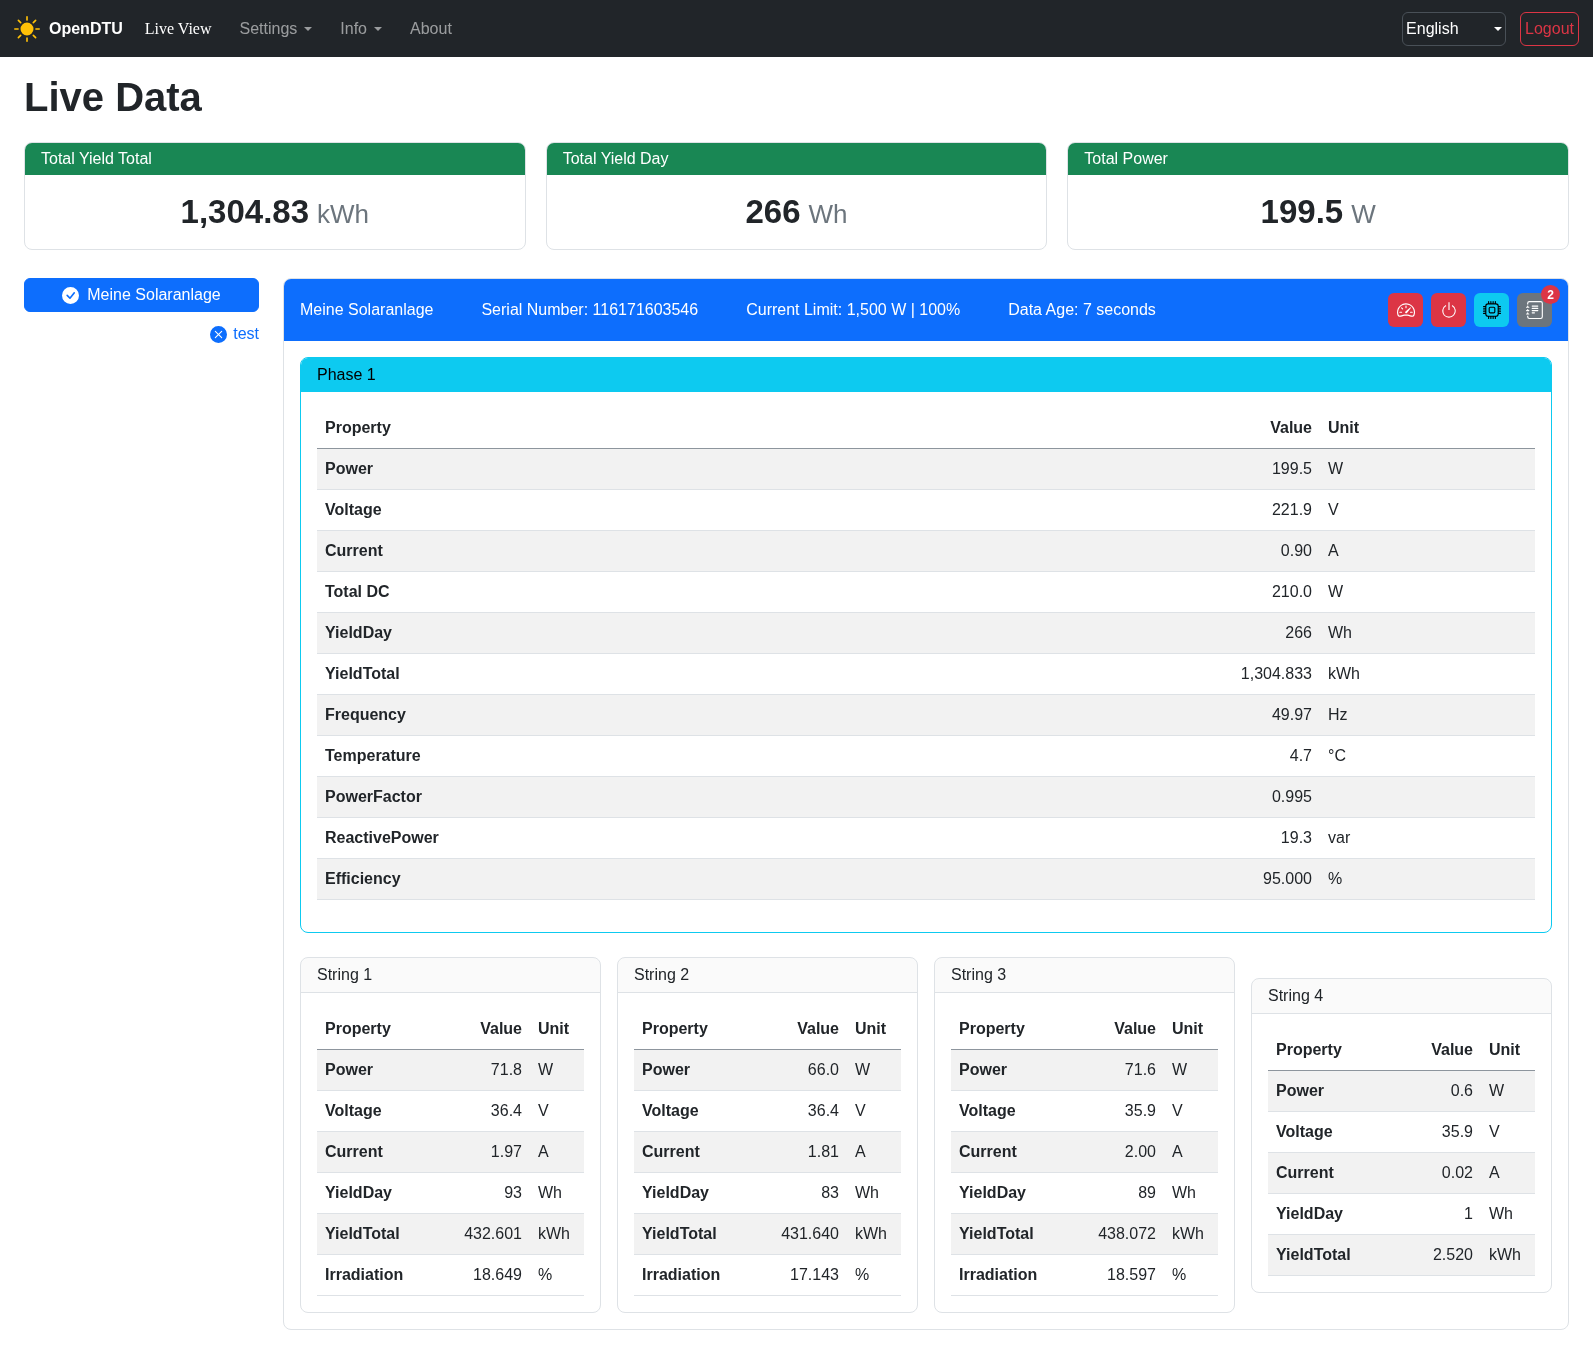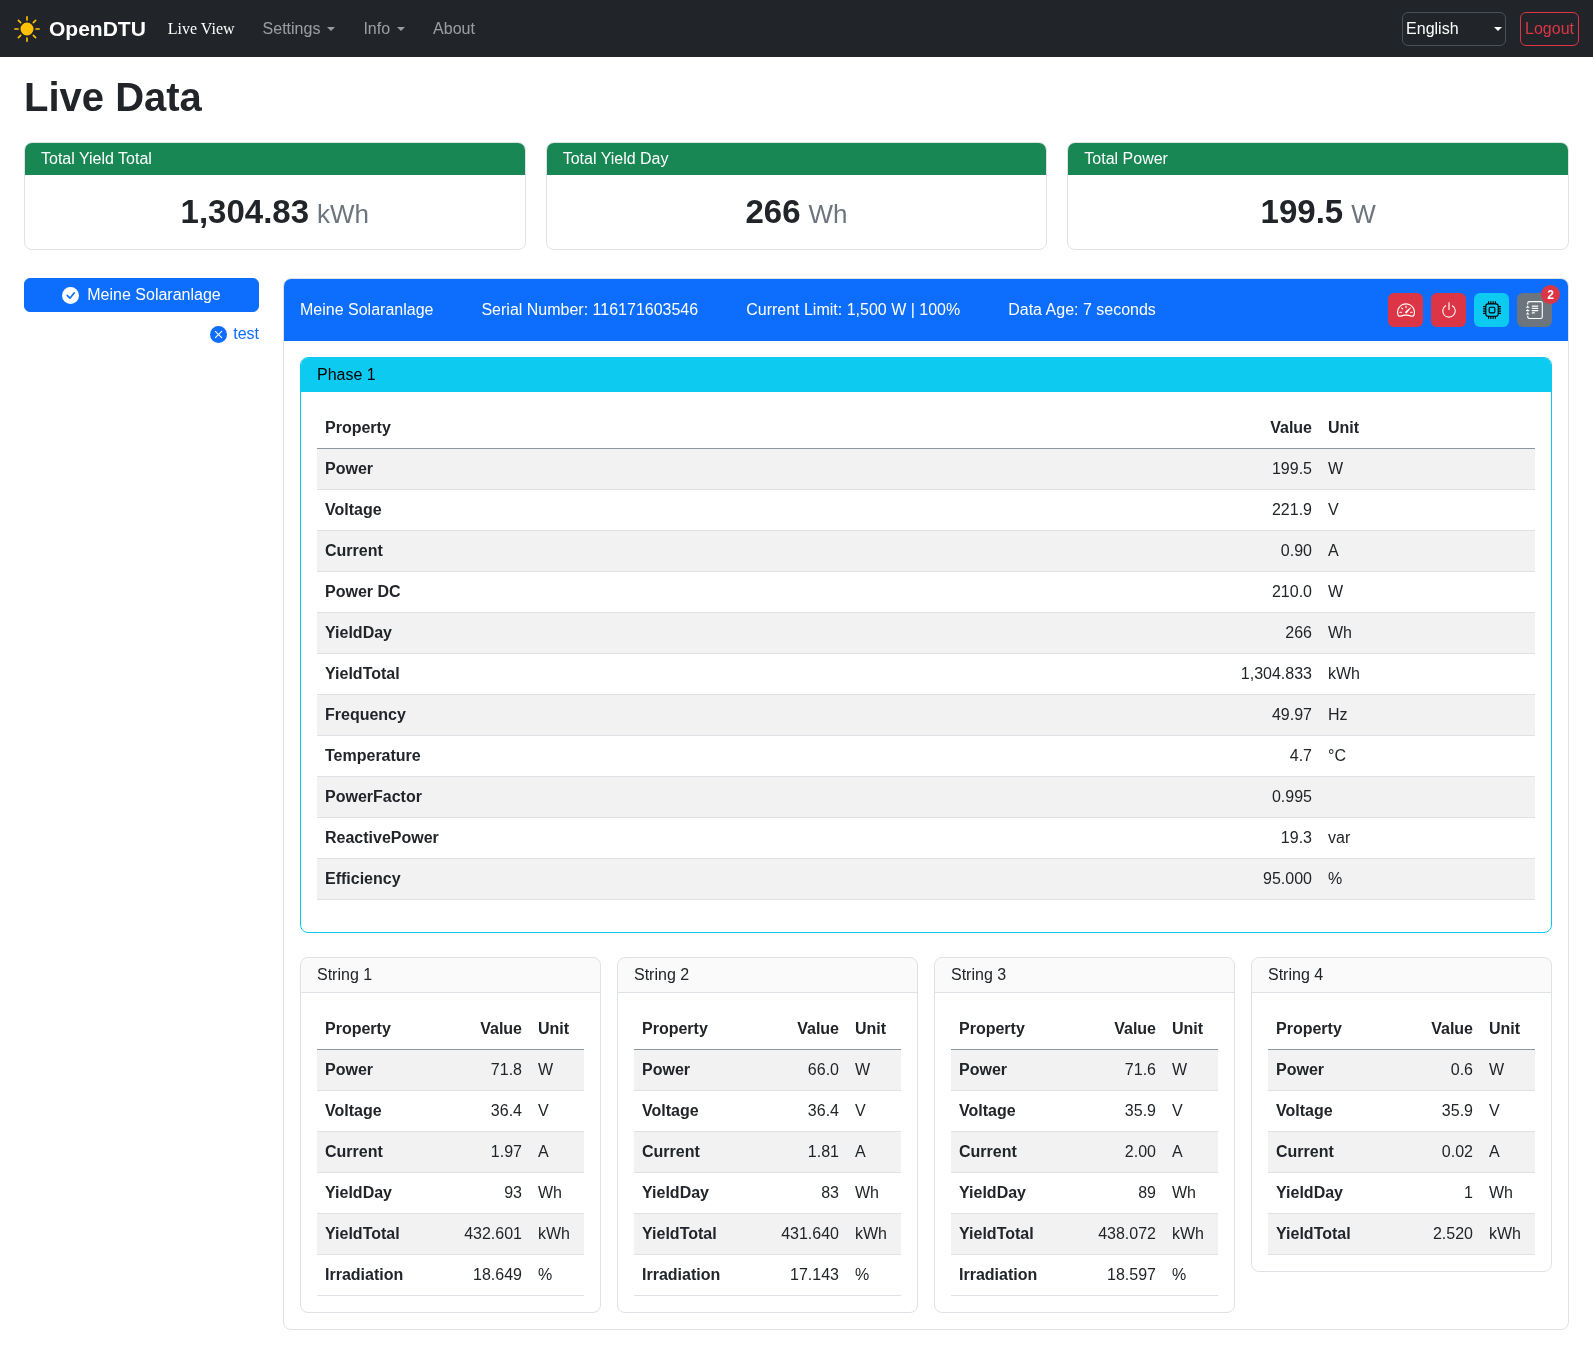--- a/index.html
+++ b/index.html
@@ -8,21 +8,21 @@
     width:1593px; min-height:1359px;
     font-family:"Liberation Sans","DejaVu Sans",sans-serif;
     color:#212529; background:#fff; font-size:16px;
   }
 
   
   .navbar {
     height:57px; background:#212529; display:flex; align-items:center;
     padding:0 14px 0 14px; color:#fff;
   }
-  .brand { display:flex; align-items:center; gap:9px; font-size:21px; font-weight:700; color:#fff; cursor:pointer; padding:0 10px 0 0; }
+  .brand { display:flex; align-items:center; gap:9px; font-size:16px; font-weight:700; color:#fff; cursor:pointer; padding:0 10px 0 0; }
   .brand svg { display:block; }
   .nav-links { display:flex; align-items:center; margin-left:12px; }
   .nav-link { color:rgba(255,255,255,.55); padding:8px 0; margin-right:28px; cursor:pointer; display:flex; align-items:center; text-decoration:none; }
   .nav-link.active { color:#fff;font-family:Liberation Serif, serif; }
   .caret { display:inline-block; width:0; height:0; border-left:4px solid transparent; border-right:4px solid transparent; border-top:4px solid currentColor; margin-left:7px; }
   .nav-right { margin-left:auto; display:flex; align-items:center; gap:14px; }
   .lang-select {
     display:flex; align-items:center; gap:18px; border:1px solid #495057; border-radius:6px;
     background:#212529; color:#fff; padding:7px 3px; cursor:pointer; min-width:104px; justify-content:space-between;
   }
@@ -88,21 +88,21 @@
   table.data-table tbody tr:nth-child(odd) { background:#f2f2f2; }
   .c0 { text-align:left; }
   .c1 { text-align:right; }
   .c2 { text-align:left; }
   .phase-table .c1 { width:140px; }
   .phase-table .c2 { width:215px; }
   .string-table .c1 { width:80px; }
   .string-table .c2 { width:54px; }
 
   
-  .strings-row { display:flex; gap:16px; align-items:flex-start; }
+  .strings-row { display:flex; gap:16px; align-items:center; }
   .string-card { flex:1; border:1px solid #dee2e6; border-radius:8px; background:#fff; display:flex; flex-direction:column; overflow:hidden; }
   .string-card .head { background:rgba(0,0,0,.02); border-bottom:1px solid #dee2e6; padding:8px 16px; font-size:16px; }
   .string-card .body { padding:16px 16px 0 16px; }
 </style>
 </head>
 <body>
 
 <nav class="navbar">
   <div class="brand">
     <span>
@@ -249,21 +249,21 @@
                     <th class="c0">Voltage</th>
                     <td class="c1">221.9</td>
                     <td class="c2">V</td>
                   </tr>
                   <tr>
                     <th class="c0">Current</th>
                     <td class="c1">0.90</td>
                     <td class="c2">A</td>
                   </tr>
                   <tr>
-                    <th class="c0">Power DC</th>
+                    <th class="c0">Total DC</th>
                     <td class="c1">210.0</td>
                     <td class="c2">W</td>
                   </tr>
                   <tr>
                     <th class="c0">YieldDay</th>
                     <td class="c1">266</td>
                     <td class="c2">Wh</td>
                   </tr>
                   <tr>
                     <th class="c0">YieldTotal</th>

